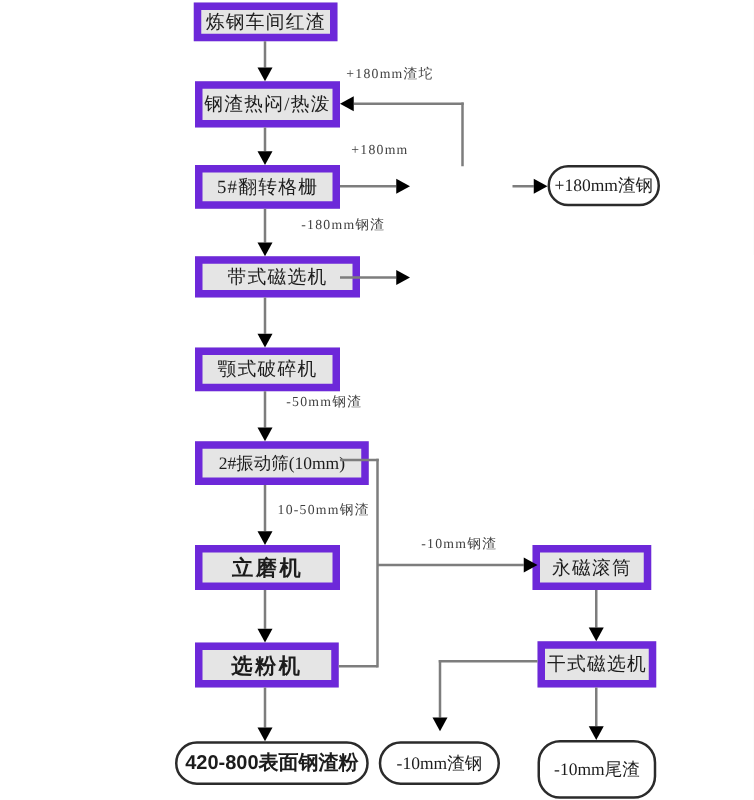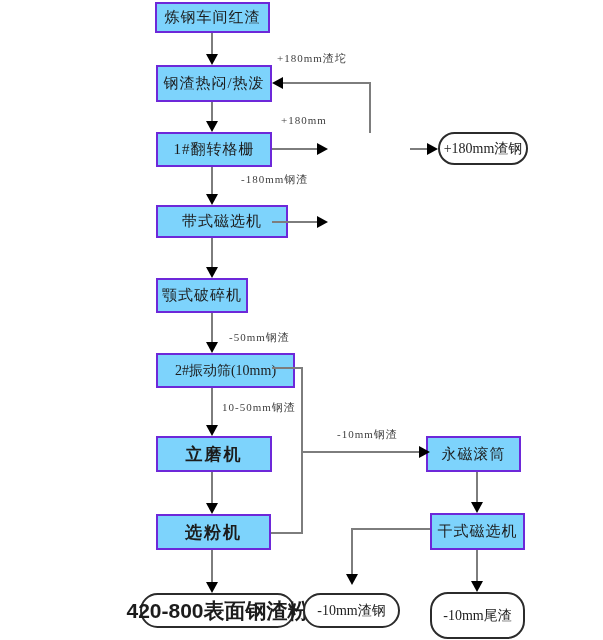--- a/index.html
+++ b/index.html
@@ -1,48 +1,48 @@
 <!DOCTYPE html>
 <html><head>
 <meta charset="utf-8">
 <style>
   html,body{margin:0;padding:0;background:#f6f6f6;}
   .canvas{
     position:relative;width:603px;height:640px;background:#ffffff;
     font-family:"Liberation Serif","DejaVu Serif",serif;overflow:hidden;
   }
   .node{
-    position:absolute;box-sizing:border-box;background:#7dd3fc;
-    border:2px solid #6d28d9;display:flex;align-items:center;justify-content:center;
+    position:absolute;box-sizing:border-box;background:#e5e5e5;
+    border:6px solid #6d28d9;display:flex;align-items:center;justify-content:center;
     font-size:15px;color:#1c1c1c;letter-spacing:1px;white-space:nowrap;
   }
   .stadium{
     position:absolute;box-sizing:border-box;background:#fff;
     border:2px solid #2b2b2b;border-radius:18px;
     display:flex;align-items:center;justify-content:center;
     font-size:14px;color:#1c1c1c;white-space:nowrap;
   }
   .bold{font-family:"Liberation Sans","DejaVu Sans",sans-serif;font-weight:700;letter-spacing:2px;font-size:17px;}
-  .bold-sm{font-family:"Liberation Sans","DejaVu Sans",sans-serif;font-weight:700;font-size:21px;letter-spacing:0;}
+  .bold-sm{font-family:"Liberation Sans","DejaVu Sans",sans-serif;font-weight:700;font-size:16px;letter-spacing:0;}
   .line{position:absolute;background:#7d7d7d;}
   .ah-down{position:absolute;width:0;height:0;border-left:6px solid transparent;border-right:6px solid transparent;border-top:11px solid #000;}
   .ah-right{position:absolute;width:0;height:0;border-top:6px solid transparent;border-bottom:6px solid transparent;border-left:11px solid #000;}
   .ah-left{position:absolute;width:0;height:0;border-top:6px solid transparent;border-bottom:6px solid transparent;border-right:11px solid #000;}
   .elabel{position:absolute;font-size:11px;color:#3f3f3f;letter-spacing:1px;white-space:nowrap;}
 </style>
 </head>
 <body>
 
 <div class="canvas">
 
   <div class="node" style="left:155px;top:2px;width:115px;height:31px">炼钢车间红渣</div>
   <div class="node" style="left:156px;top:65px;width:116px;height:37px">钢渣热闷/热泼</div>
-  <div class="node" style="left:156px;top:132px;width:116px;height:35px">1#翻转格栅</div>
+  <div class="node" style="left:156px;top:132px;width:116px;height:35px">5#翻转格栅</div>
   <div class="node" style="left:156px;top:205px;width:132px;height:33px">带式磁选机</div>
-  <div class="node" style="left:156px;top:278px;width:92px;height:35px">颚式破碎机</div>
+  <div class="node" style="left:156px;top:278px;width:116px;height:35px">颚式破碎机</div>
   <div class="node" style="left:156px;top:353px;width:139px;height:35px;font-size:14px;letter-spacing:0">2#振动筛(10mm)</div>
   <div class="node bold" style="left:156px;top:514px;width:115px;height:36px">选粉机</div>
   <div class="node bold" style="left:156px;top:436px;width:116px;height:36px">立磨机</div>
 
   <div class="node" style="left:426px;top:436px;width:95px;height:36px">永磁滚筒</div>
   <div class="node" style="left:430px;top:513px;width:95px;height:37px">干式磁选机</div>
 
   <div class="stadium" style="left:438px;top:132px;width:90px;height:33px">+180mm渣钢</div>
   <div class="stadium bold-sm" style="left:140px;top:593px;width:155px;height:35px">420-800表面钢渣粉</div>
   <div class="stadium" style="left:303px;top:593px;width:97px;height:35px">-10mm渣钢</div>
@@ -98,17 +98,17 @@
   <div class="line" style="left:302px;top:451px;width:117px;height:2px"></div>
   <div class="ah-right" style="left:419px;top:446px"></div>
 
   <div class="line" style="left:351px;top:528px;width:79px;height:2px"></div>
   <div class="line" style="left:351px;top:528px;width:2px;height:46px"></div>
   <div class="ah-down" style="left:346px;top:574px"></div>
 
   <div class="elabel" style="left:277px;top:51px">+180mm渣坨</div>
   <div class="elabel" style="left:281px;top:114px">+180mm</div>
   <div class="elabel" style="left:241px;top:172px">-180mm钢渣</div>
-  <div class="elabel" style="left:229px;top:330px">-50mm钢渣</div>
+  <div class="elabel" style="left:229px;top:314px">-50mm钢渣</div>
   <div class="elabel" style="left:222px;top:400px">10-50mm钢渣</div>
   <div class="elabel" style="left:337px;top:427px">-10mm钢渣</div>
 
 </div>
 
 </body></html>

